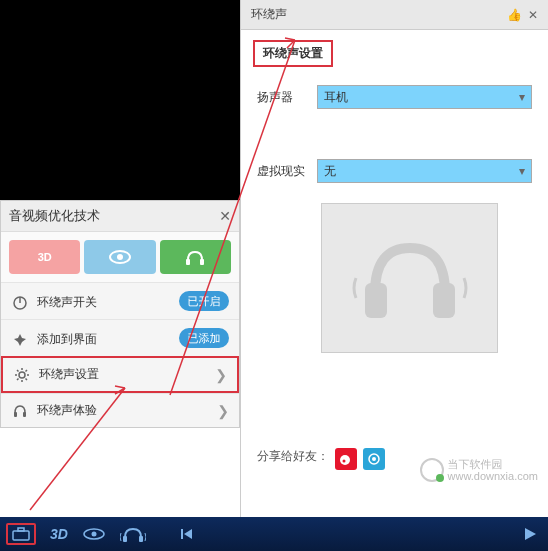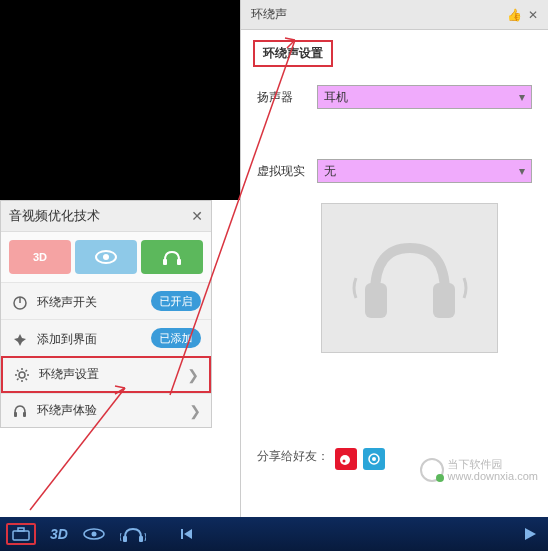--- a/index.html
+++ b/index.html
@@ -1,20 +1,20 @@
 <!DOCTYPE html>
 <html><head>
   <meta charset="utf-8">
   <style>
     * { margin: 0; padding: 0; box-sizing: border-box; }
     body { font-family: "Microsoft YaHei", sans-serif; font-size: 12px; width: 548px; height: 551px; position: relative; background: #fff; }
     
     .video-area { position: absolute; top: 0; left: 0; width: 240px; height: 200px; background: #000; }
     
-    .popup-panel { position: absolute; top: 200px; left: 0; width: 212px; background: #f5f5f5; border: 1px solid #ccc; }
+    .popup-panel { position: absolute; top: 200px; left: 0; width: 240px; background: #f5f5f5; border: 1px solid #ccc; }
     .popup-header { display: flex; align-items: center; justify-content: space-between; padding: 6px 8px; border-bottom: 1px solid #ddd; background: #eee; }
     .popup-title { font-size: 13px; color: #333; }
     .popup-close { font-size: 14px; color: #666; cursor: pointer; }
     
     .tab-row { display: flex; gap: 4px; padding: 8px; background: #fafafa; }
     .tab-btn { flex: 1; height: 34px; border-radius: 4px; display: flex; align-items: center; justify-content: center; color: #fff; font-size: 11px; font-weight: bold; cursor: pointer; }
     .tab-3d { background: #f5a3a3; }
     .tab-eye { background: #8ec9e8; }
     .tab-headphone { background: #5cb85c; }
     
@@ -27,21 +27,21 @@
     
     .right-panel { position: absolute; top: 0; left: 240px; right: 0; height: 520px; background: #fff; border-left: 1px solid #ccc; }
     .right-header { display: flex; align-items: center; justify-content: space-between; padding: 6px 10px; background: #e8e8e8; border-bottom: 1px solid #ccc; }
     .right-title { font-size: 12px; color: #404040; }
     .right-header-icons { display: flex; gap: 6px; color: #666; }
     
     .section-title-box { margin: 10px 12px 8px; display: inline-block; border: 2px solid #d9333f; padding: 3px 8px; font-size: 12px; color: #333; font-weight: bold; }
     
     .form-row { display: flex; align-items: center; padding: 10px 16px; gap: 10px; }
     .form-label { width: 50px; color: #333; font-size: 12px; }
-    .form-select { flex: 1; height: 24px; border: 1px solid #aaa; background: #f0abfc; padding: 2px 6px; font-size: 12px; color: #333; position: relative; display: flex; align-items: center; justify-content: space-between; }
+    .form-select { flex: 1; height: 24px; border: 1px solid #aaa; background: #7dd3fc; padding: 2px 6px; font-size: 12px; color: #333; position: relative; display: flex; align-items: center; justify-content: space-between; }
     .select-arrow { color: #666; }
     
     .preview-box { margin: 10px 50px 10px 80px; height: 150px; background: #e8e8e8; border: 1px solid #ccc; display: flex; align-items: center; justify-content: center; }
     .preview-box svg { opacity: 0.35; }
     
     .share-row { position: absolute; bottom: 50px; left: 16px; display: flex; gap: 6px; font-size: 12px; color: #555; }
     .share-icon { width: 22px; height: 22px; border-radius: 3px; display: flex; align-items: center; justify-content: center; color: #fff; font-size: 11px; font-weight: bold; }
     .weibo { background: #e6162d; }
     .other-share { background: #2aa5d8; }
     

